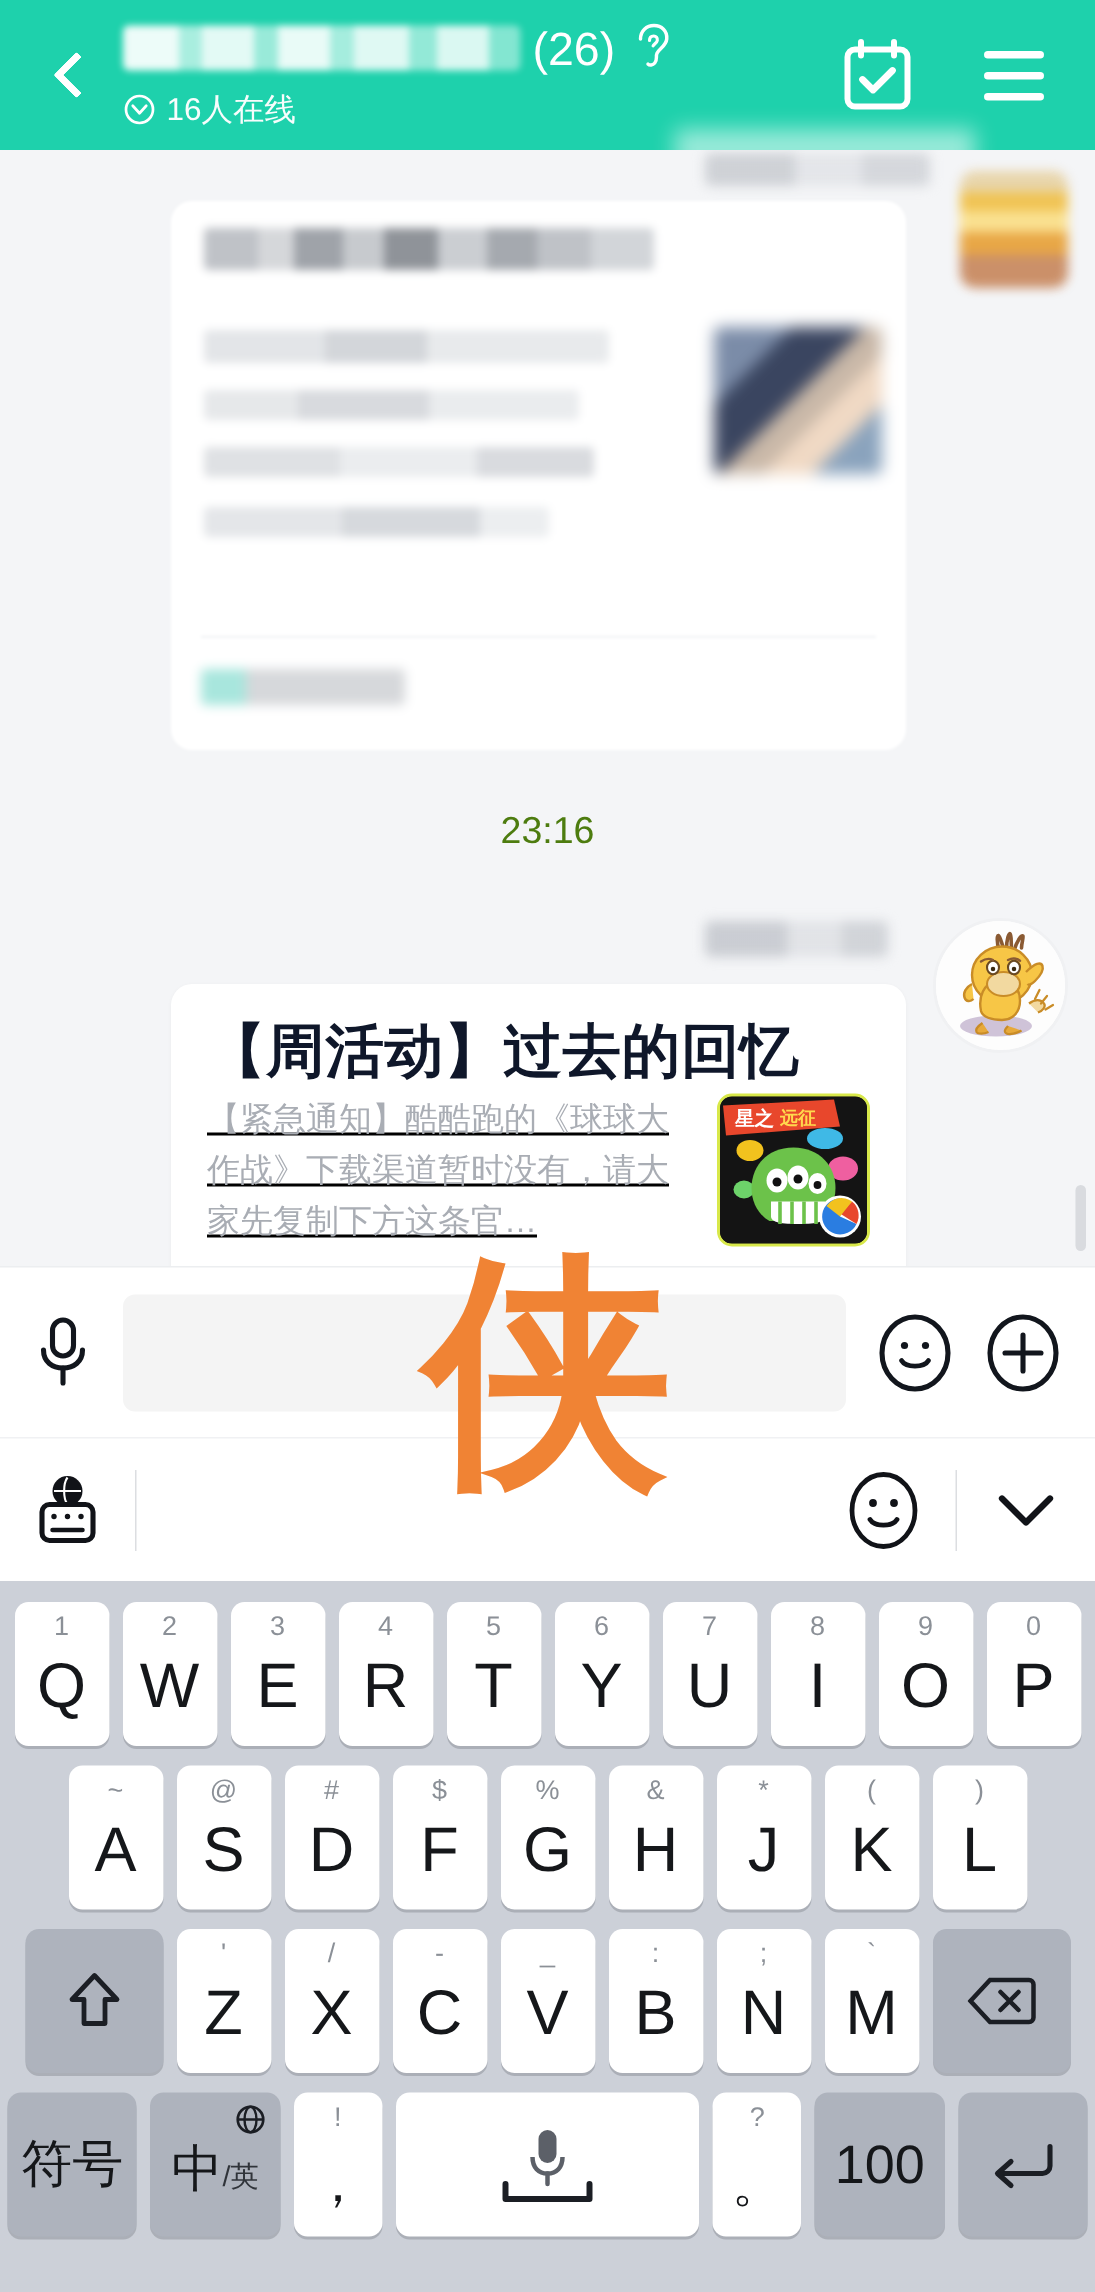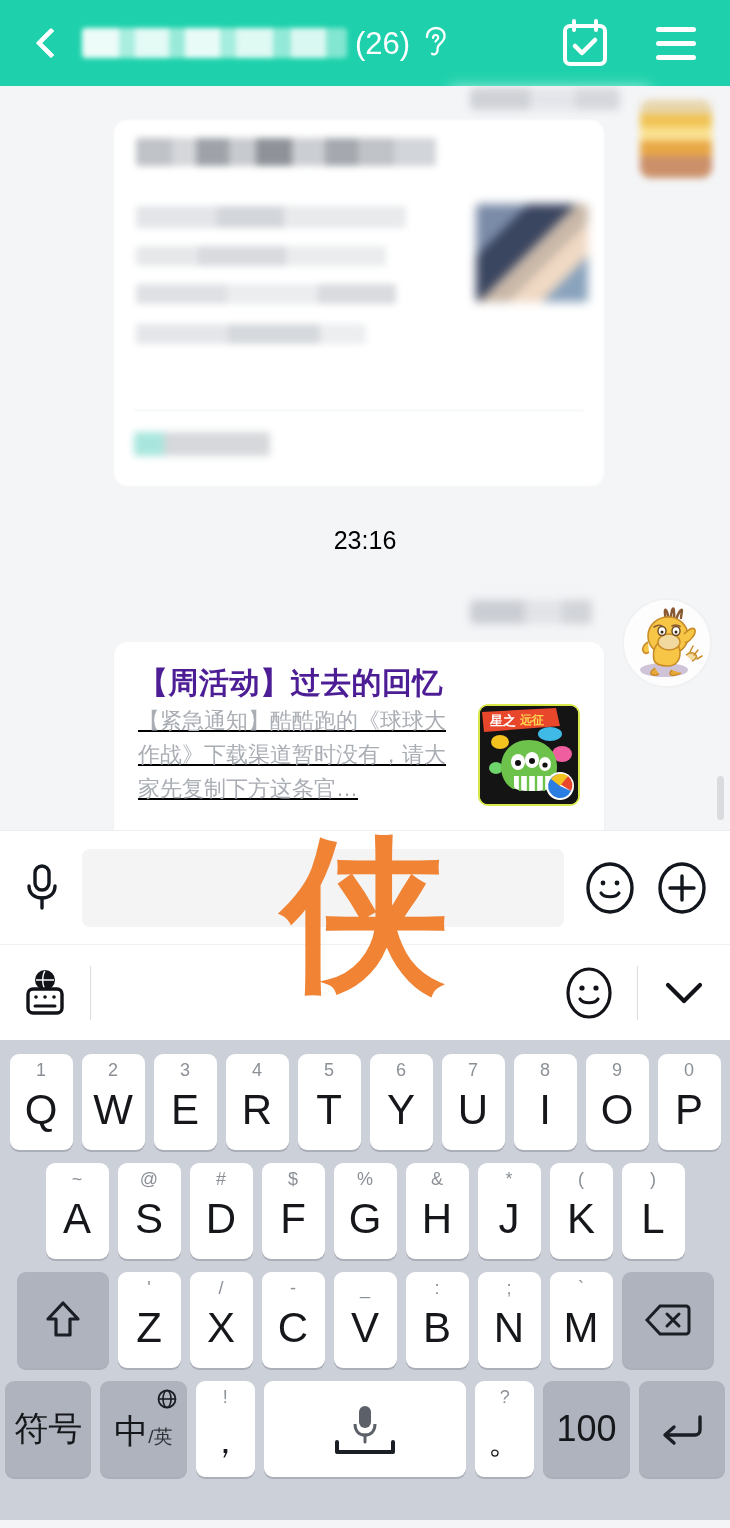--- a/index.html
+++ b/index.html
@@ -7,21 +7,21 @@
     width: 730px; height: 1528px;
     font-family: "Liberation Sans", "DejaVu Sans", sans-serif;
     background: #f4f5f7;
     overflow: hidden;
   }
   .screen { position: relative; width: 730px; height: 1528px; overflow: hidden; }
 
   
   .header {
     position: relative;
-    height: 86px;
+    height: 100px;
     background: #1ed1ac;
     display: flex;
     align-items: center;
     padding: 0 18px;
     overflow: hidden;
   }
   .back-btn {
     width: 54px; height: 60px;
     display: flex; align-items: center; justify-content: center;
     flex: 0 0 auto;
@@ -168,21 +168,21 @@
     width: 136px; height: 24px;
     border-radius: 3px;
     background: linear-gradient(90deg, #a8e6dd 0 22%, #d6d8db 22% 100%);
     filter: blur(3.5px);
   }
 
   .time-sep {
     position: absolute;
     left: 0; right: 0; top: 440px;
     text-align: center;
-    color: #000000;
+    color: #4d7c0f;
     font-size: 25px;
   }
 
   
   .msg2-namebar {
     position: absolute;
     left: 470px; top: 514px;
     width: 122px; height: 24px;
     border-radius: 4px;
     background: linear-gradient(90deg, rgba(198,201,207,.9) 0 45%, rgba(222,224,228,.85) 45% 75%, rgba(203,206,211,.85) 75% 100%);
@@ -200,23 +200,23 @@
   .share-card {
     position: absolute;
     left: 114px; top: 556px;
     width: 490px; height: 264px;
     background: #ffffff;
     border-radius: 14px;
     box-shadow: 0 1px 3px rgba(0,0,0,.04);
     padding: 22px 24px 0 24px;
   }
   .card-title {
-    font-size: 30px;
+    font-size: 39px;
     font-weight: bold;
-    color: #4c1d95;
+    color: #0f172a;
     letter-spacing: .5px;
     line-height: 1.25;
   }
   .card-body {
     display: flex;
     margin-top: 2px;
     gap: 16px;
     text-decoration: underline;
   }
   .card-desc {
@@ -342,20 +342,29 @@
     <div class="header-center">
       <div class="title-row">
         <span class="title-blur"></span>
         <span class="member-count">(26)</span>
         <span class="ear-icon">
           <svg width="26" height="30" viewBox="0 0 26 30">
             <path d="M5 11c0-5.5 4-9 9-9s9 3.5 8.5 9c-.4 4.6-5 6.3-6.5 9.5-1 2.2.5 4-1.5 6.5-1.3 1.6-3.5 1.8-4.5.7" fill="none" stroke="#ffffff" stroke-width="2.3" stroke-linecap="round"></path>
             <path d="M11 12c0-2 1.2-3 2.8-3s2.7 1.3 2.4 3c-.3 1.7-2.2 2.3-2.8 3.6" fill="none" stroke="#ffffff" stroke-width="2.1" stroke-linecap="round"></path>
           </svg>
         </span>
+      </div>
+      <div class="sub-row">
+        <span>
+          <svg width="22" height="22" viewBox="0 0 22 22">
+            <circle cx="11" cy="11" r="9" fill="none" stroke="#ffffff" stroke-width="1.8"></circle>
+            <path d="M6.5 8.5 11 13.5 15.5 8.5" fill="none" stroke="#ffffff" stroke-width="1.8" stroke-linecap="round" stroke-linejoin="round"></path>
+          </svg>
+        </span>
+        <span class="online-text">16人在线</span>
       </div>
     </div>
 
     <div class="header-actions">
       <span>
         <svg width="46" height="48" viewBox="0 0 46 48">
           <rect x="3" y="7" width="40" height="38" rx="5" fill="none" stroke="#ffffff" stroke-width="4"></rect>
           <path d="M12 2v9M34 2v9" stroke="#ffffff" stroke-width="4" stroke-linecap="round"></path>
           <path d="M13 27l7 7 13-13" fill="none" stroke="#ffffff" stroke-width="4.5" stroke-linecap="round" stroke-linejoin="round"></path>
         </svg>

